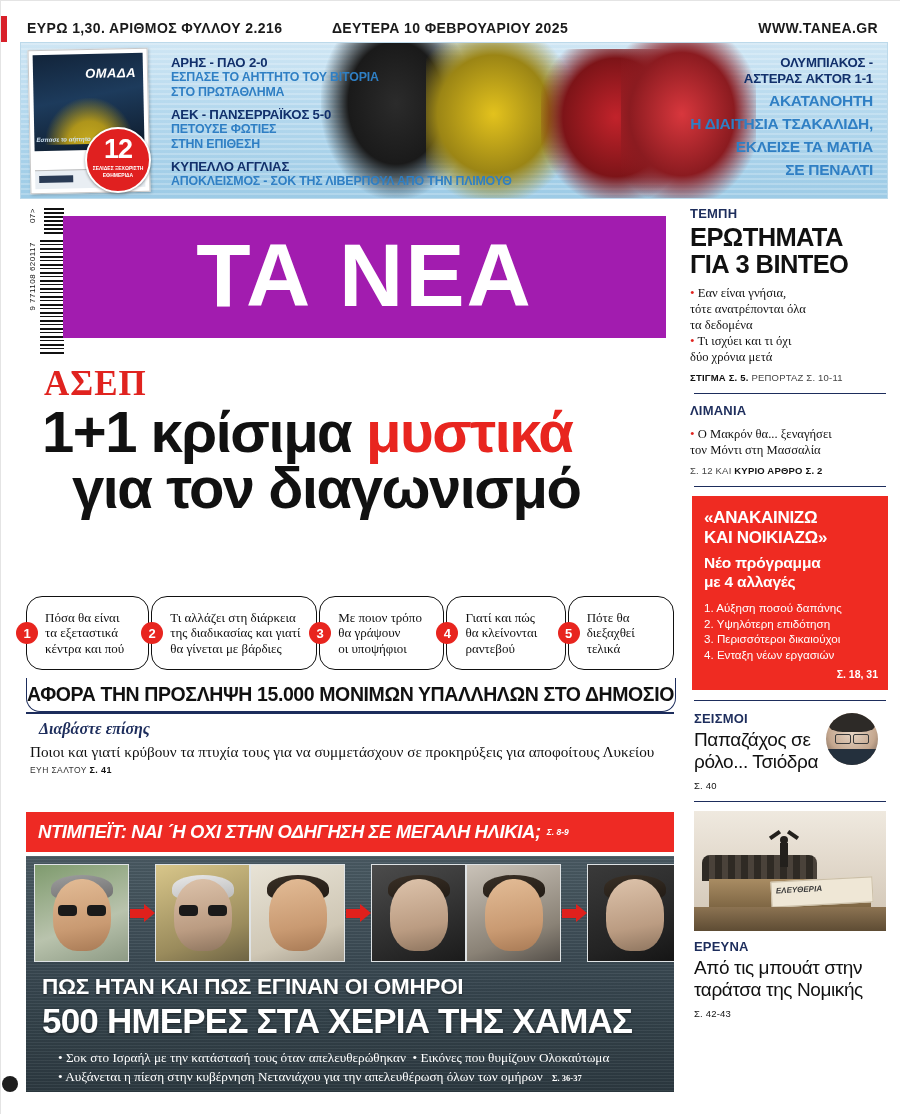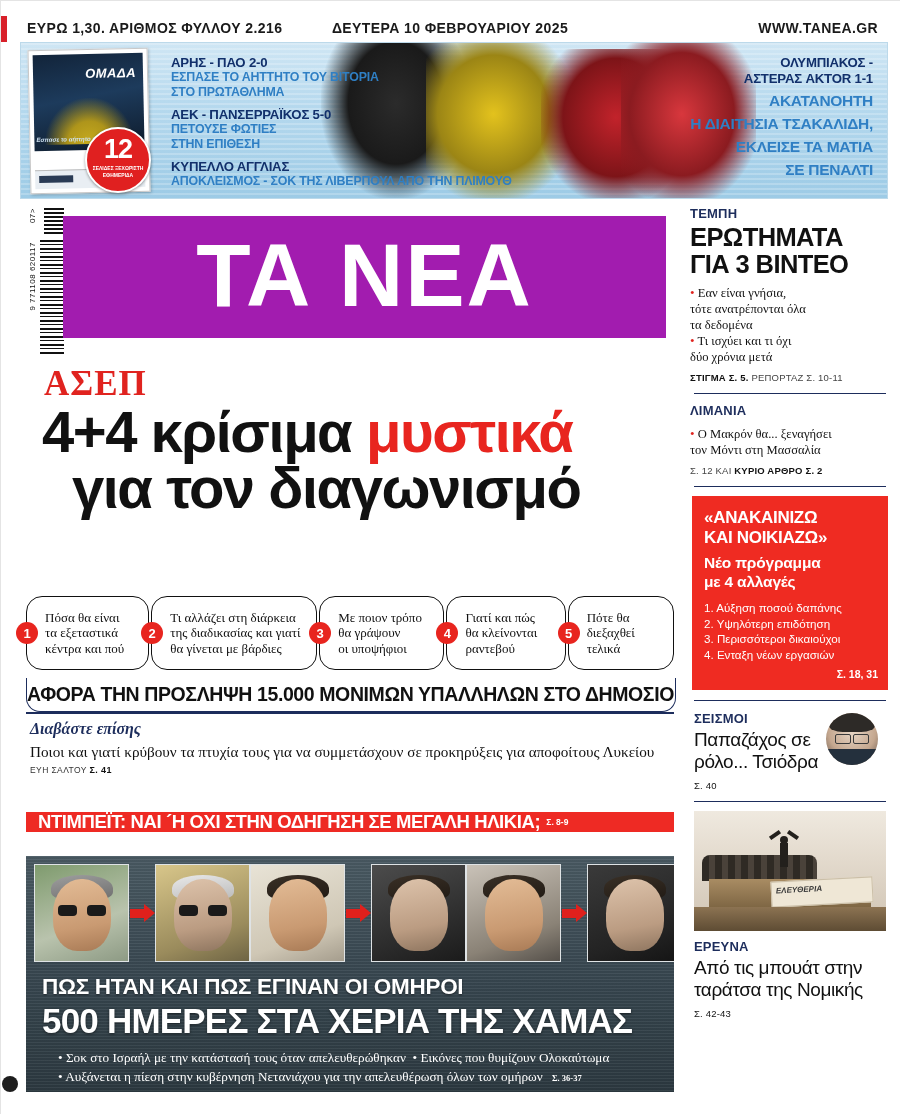--- a/index.html
+++ b/index.html
@@ -124,28 +124,28 @@
   #afora-bar{
     position:absolute;left:26px;top:678px;width:648px;height:33px;
     border:1.6px solid #1d2d5c;border-radius:0 0 14px 14px;border-top:none;
     display:flex;align-items:center;}
   #afora-bar .t{font-weight:bold;font-size:19.5px;letter-spacing:-.4px;color:#111;white-space:nowrap;}
   #afora-underline{position:absolute;left:26px;top:712px;width:648px;height:2px;background:#1d2d5c;}
 
   
   #read-also{position:absolute;left:30px;top:720px;width:645px;}
   #read-also .ra-title{font-family:"Liberation Serif",serif;font-style:italic;font-weight:bold;
-    font-size:16px;color:#1d2d5c;margin-bottom:5px;}
+    font-size:16px;color:#1d2d5c;margin-bottom:5px;margin-left:9px;}
   #read-also .ra-text{font-family:"Liberation Serif",serif;font-size:15.2px;color:#111;line-height:18px;}
   #read-also .ra-by{font-size:8.5px;color:#333;margin-top:4px;letter-spacing:.4px;}
   #read-also .ra-by b{font-size:9px;color:#111;}
 
   
-  #debate-bar{position:absolute;left:26px;top:812px;width:648px;height:20px;background:#ee2a24;
-    display:flex;align-items:center;}
+  #debate-bar{position:absolute;left:26px;top:812px;width:648px;height:40px;background:#ee2a24;
+    display:flex;align-items:center;font-style:italic;}
   #debate-bar .t{color:#fff;font-weight:bold;font-size:18.5px;letter-spacing:-.4px;padding-left:12px;white-space:nowrap;}
   #debate-bar .pg{color:#fff;font-size:8.5px;font-weight:bold;margin-left:6px;}
 
   
   #hostages{position:absolute;left:26px;top:856px;width:648px;height:236px;
     background:linear-gradient(180deg,#4a5a63 0%,#37464f 55%,#2c3940 100%);overflow:hidden;}
   #hostages .noise{position:absolute;inset:0;
     background:repeating-linear-gradient(180deg,rgba(255,255,255,.05) 0 1px,rgba(0,0,0,.05) 1px 3px);}
   .photo-strip{position:absolute;left:8px;top:8px;width:632px;height:98px;display:flex;align-items:center;}
   .pgroup{display:flex;align-items:center;}
@@ -300,21 +300,21 @@
   <div class="bc" style="top:34px;height:114px;"></div>
 </div>
 
 <div id="masthead">
   <div class="title">ΤΑ ΝΕΑ</div>
 </div>
 
 <div id="main-left">
   <div class="kicker-asep">ΑΣΕΠ</div>
   <div class="main-head">
-    <span>4+4 κρίσιμα </span><span class="red">μυστικά</span>
+    <span>1+1 κρίσιμα </span><span class="red">μυστικά</span>
     <span class="l2">για τον διαγωνισμό</span>
   </div>
 </div>
 
 <div id="numbered-row">
   <div class="nbox nb1">
     <span class="circ">1</span>
     <span class="txt">
       <span>Πόσα θα είναι</span><br>
       <span>τα εξεταστικά</span><br>

